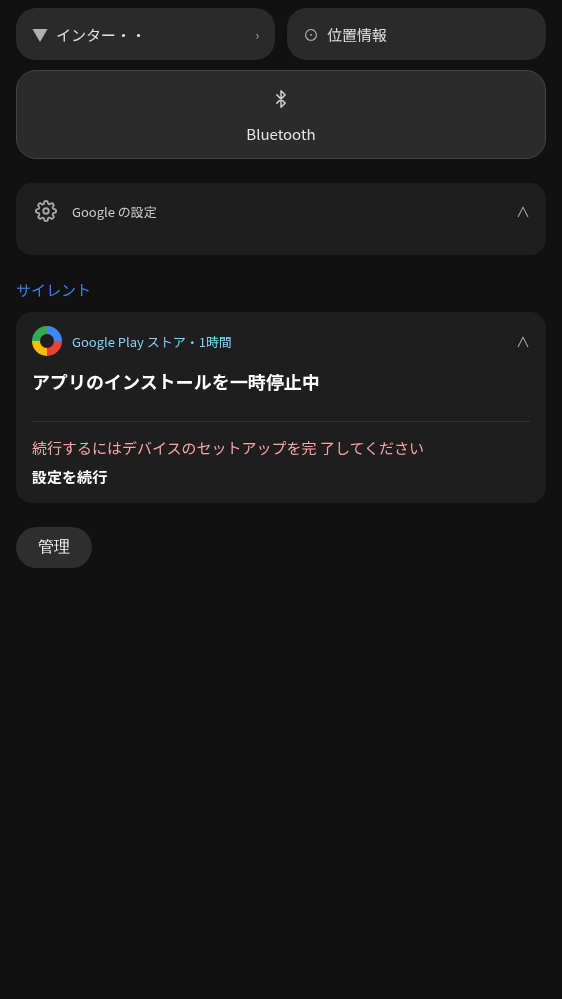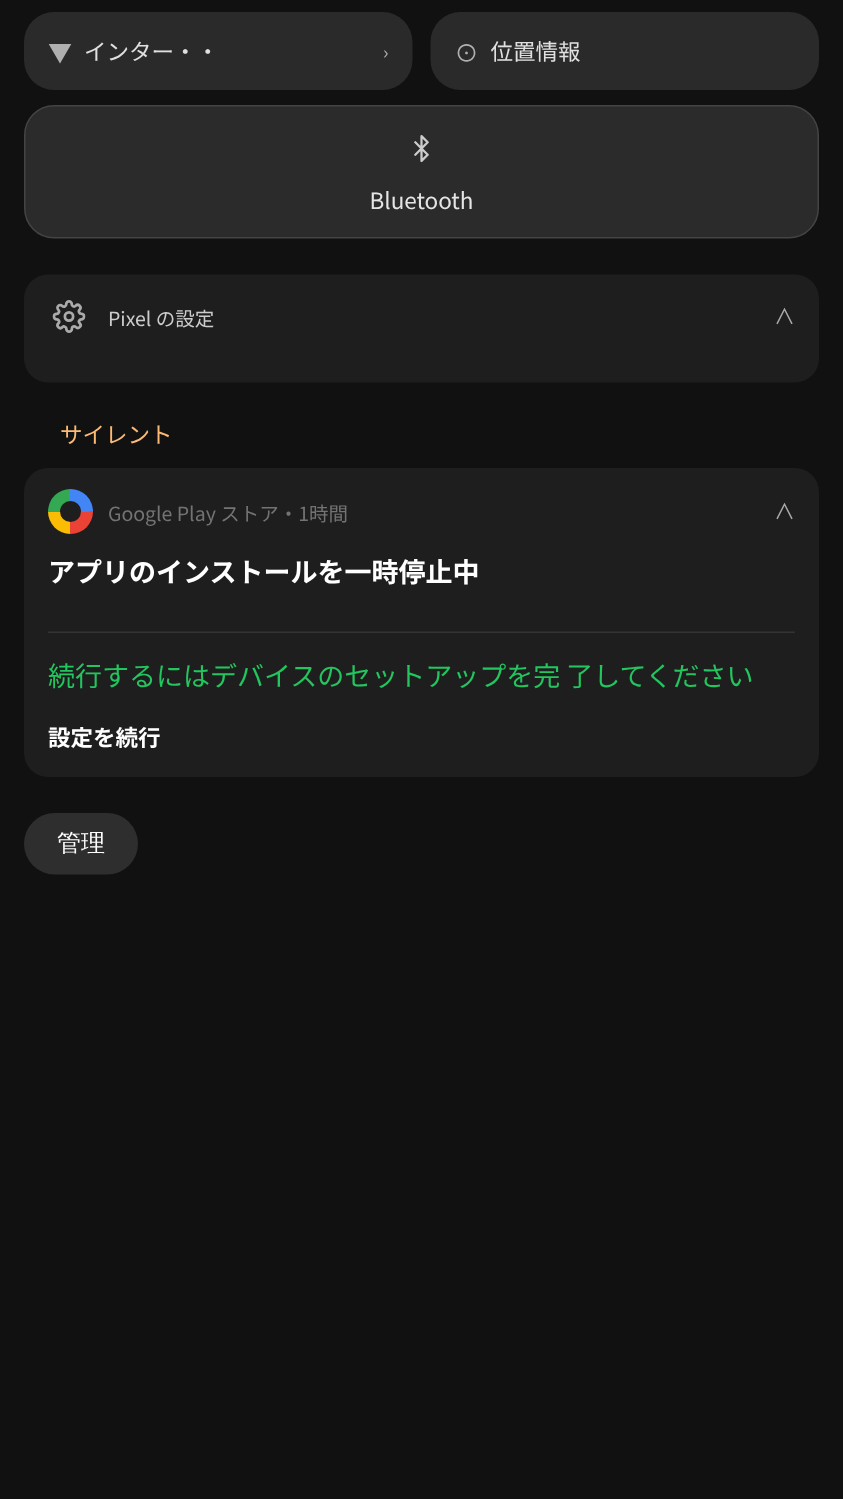--- a/index.html
+++ b/index.html
@@ -148,23 +148,22 @@
     .card-subtitle {
       font-size: 13px;
       color: #aaaaaa;
       line-height: 1.4;
     }
 
     
     .section-label {
       padding: 0 16px 12px 16px;
       font-size: 15px;
-      color: #fdba74;
+      color: #3b82f6;
       font-weight: 400;
-      margin-left: 24px;
     }
 
     
     .gplay-card {
       margin: 0 16px 24px 16px;
       background-color: #1e1e1e;
       border-radius: 16px;
       overflow: hidden;
     }
 
@@ -193,21 +192,21 @@
 
     .gplay-icon-inner {
       width: 14px;
       height: 14px;
       background: #1e1e1e;
       border-radius: 50%;
     }
 
     .gplay-header-text {
       font-size: 13px;
-      color: #737373;
+      color: #7dd3fc;
       flex: 1;
     }
 
     .gplay-header-chevron {
       color: #aaaaaa;
       font-size: 14px;
     }
 
     .gplay-body {
       padding: 4px 16px 16px 16px;
@@ -221,24 +220,24 @@
       line-height: 1.3;
     }
 
     .gplay-divider {
       height: 1px;
       background-color: #333333;
       margin-bottom: 14px;
     }
 
     .gplay-description {
-      font-size: 18px;
-      color: #22c55e;
+      font-size: 15px;
+      color: #fca5a5;
       line-height: 1.6;
-      margin-bottom: 16px;
+      margin-bottom: 6px;
     }
 
     .gplay-action {
       font-size: 15px;
       font-weight: 700;
       color: #ffffff;
     }
 
     
     .manage-button {
@@ -287,21 +286,21 @@
 
 
 <div class="notification-card">
   <div class="card-header">
     <div class="card-header-icon">
       <svg width="22" height="22" viewBox="0 0 24 24" fill="none" stroke="#aaaaaa" stroke-width="2" stroke-linecap="round" stroke-linejoin="round">
         <circle cx="12" cy="12" r="3"></circle>
         <path d="M19.4 15a1.65 1.65 0 0 0 .33 1.82l.06.06a2 2 0 0 1-2.83 2.83l-.06-.06a1.65 1.65 0 0 0-1.82-.33 1.65 1.65 0 0 0-1 1.51V21a2 2 0 0 1-4 0v-.09A1.65 1.65 0 0 0 9 19.4a1.65 1.65 0 0 0-1.82.33l-.06.06a2 2 0 0 1-2.83-2.83l.06-.06A1.65 1.65 0 0 0 4.68 15a1.65 1.65 0 0 0-1.51-1H3a2 2 0 0 1 0-4h.09A1.65 1.65 0 0 0 4.6 9a1.65 1.65 0 0 0-.33-1.82l-.06-.06a2 2 0 0 1 2.83-2.83l.06.06A1.65 1.65 0 0 0 9 4.68a1.65 1.65 0 0 0 1-1.51V3a2 2 0 0 1 4 0v.09a1.65 1.65 0 0 0 1 1.51 1.65 1.65 0 0 0 1.82-.33l.06-.06a2 2 0 0 1 2.83 2.83l-.06.06A1.65 1.65 0 0 0 19.4 9a1.65 1.65 0 0 0 1.51 1H21a2 2 0 0 1 0 4h-.09a1.65 1.65 0 0 0-1.51 1z"></path>
       </svg>
     </div>
-    <span class="card-header-title">Pixel の設定</span>
+    <span class="card-header-title">Google の設定</span>
     <span class="card-chevron">∧</span>
   </div>
   <div class="card-body">
   </div>
 </div>
 
 
 <div class="section-label">サイレント</div>
 
 

